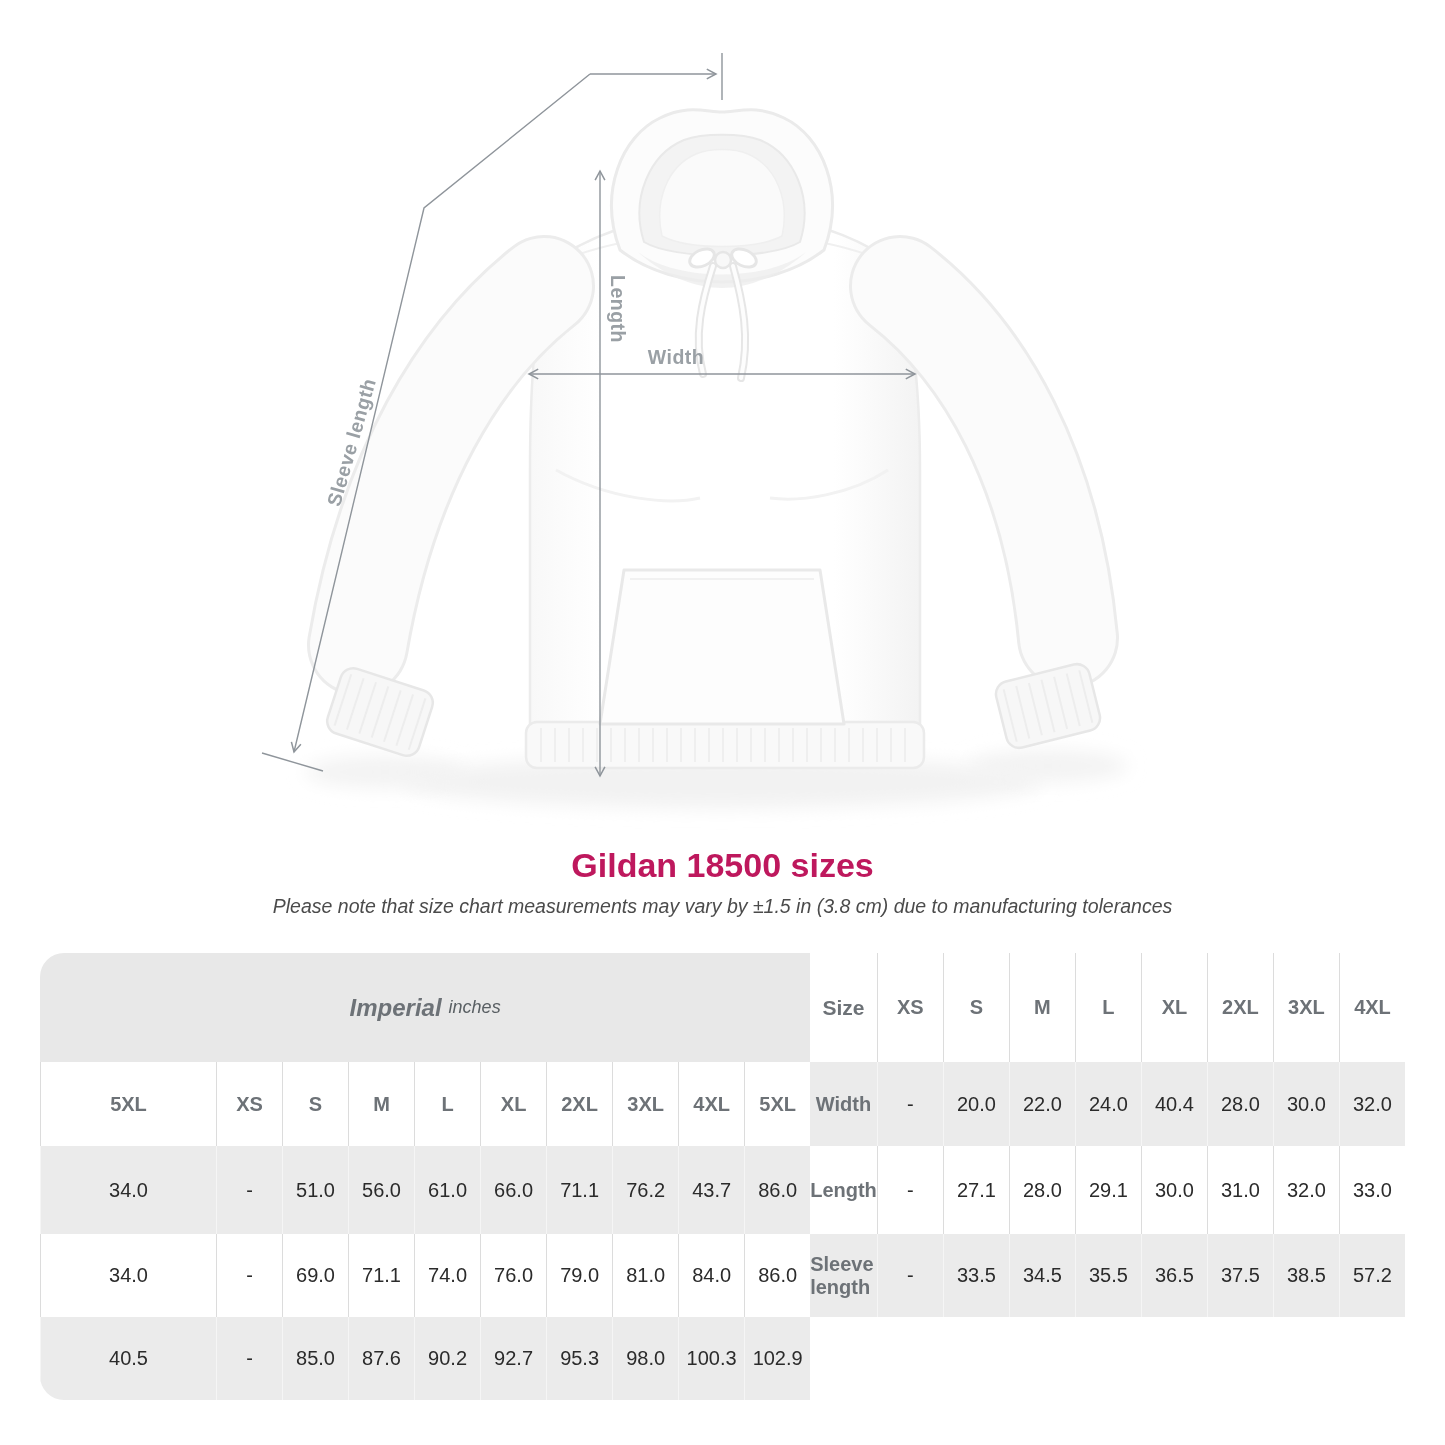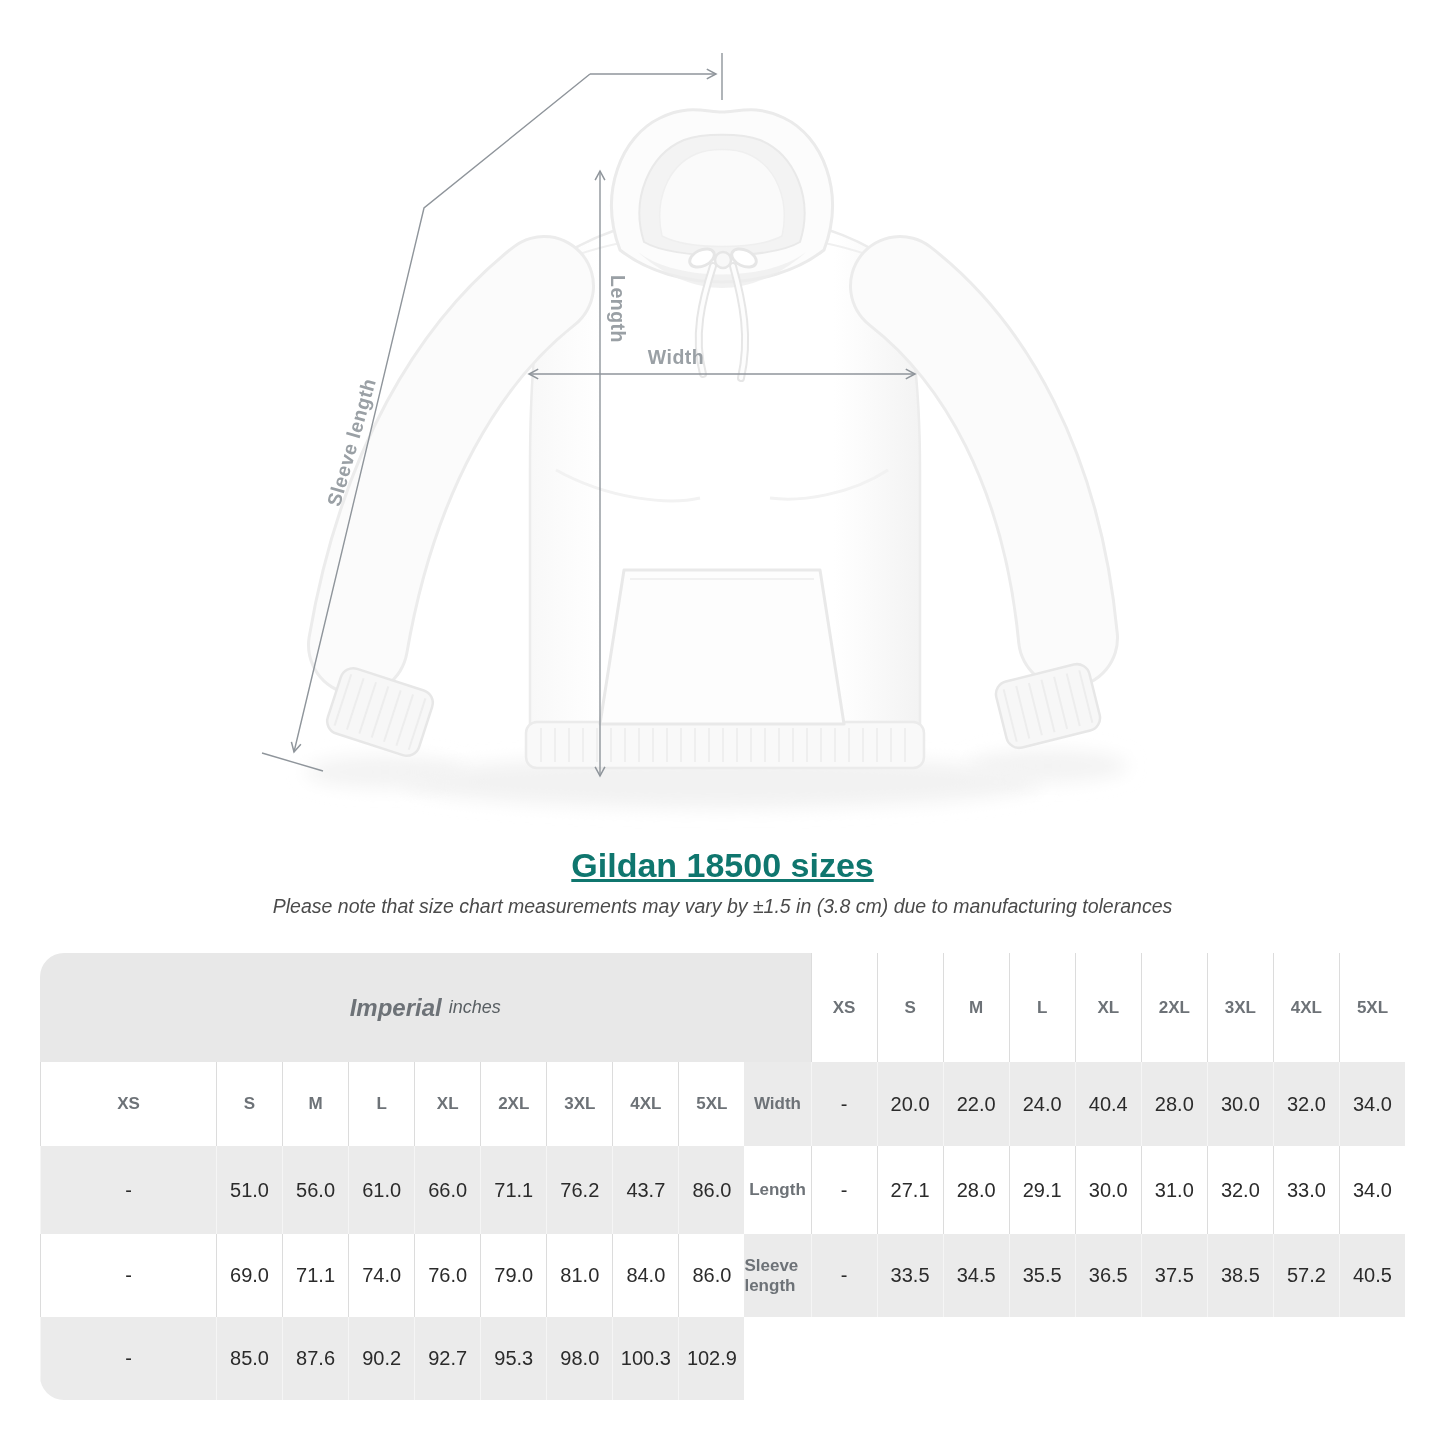--- a/index.html
+++ b/index.html
@@ -3,35 +3,35 @@
 <meta charset="utf-8">
 <style>
   html,body{margin:0;padding:0;background:#ffffff;}
   body{
     width:1445px;height:1445px;position:relative;overflow:hidden;
     font-family:"Liberation Sans","DejaVu Sans",sans-serif;
   }
   .diagram{position:absolute;left:0;top:0;width:1445px;height:840px;}
   .meas-label{font-weight:bold;font-size:19.5px;fill:#9aa0a5;letter-spacing:.5px;}
   .title{position:absolute;top:846px;left:0;width:100%;text-align:center;
-         font-size:34px;font-weight:bold;color:#0f766e;text-decoration:underline;}
+         font-size:34px;font-weight:bold;color:#be185d;}
   .subtitle{position:absolute;top:895px;left:0;width:100%;text-align:center;
          font-size:19.5px;font-style:italic;color:#4b4b4b;}
   .tbl{position:absolute;left:40px;top:953px;width:1365px;height:447px;
        border-radius:24px;overflow:hidden;background:#ffffff;
        display:grid;grid-template-columns:176px repeat(18,1fr);
        grid-template-rows:109px 84px 88px 83px 83px;}
   .band{grid-row:1;background:#e8e8e8;display:flex;flex-direction:row;
         align-items:center;justify-content:center;gap:7px;}
   .band.imp{grid-column:1/11}
   .band.met{grid-column:11/20}
   .gl{font-size:24px;font-weight:bold;font-style:italic;color:#6d7277;}
   .gu{font-size:18px;font-style:italic;color:#595f63;}
   .c{display:flex;align-items:center;justify-content:center;}
-  .h{font-weight:bold;color:#6d7277;font-size:17px;}
+  .h{font-weight:bold;color:#6d7277;font-size:20px;}
   .sh{font-size:21px;}
   .v{color:#2b2b2b;font-size:20px;}
   .r3,.r5{background:#ebebeb;}
   .r2:not(.f),.r4:not(.f){border-left:1px solid #dcdcdc;}
   .r3:not(.f),.r5:not(.f){border-left:1px solid #f5f5f5;}
 </style>
 </head>
 <body>
 
 <svg class="diagram" viewBox="0 0 1445 840" xmlns="http://www.w3.org/2000/svg">
@@ -136,20 +136,21 @@
 <div class="title">Gildan 18500 sizes</div>
 <div class="subtitle">Please note that size chart measurements may vary by ±1.5 in (3.8 cm) due to manufacturing tolerances</div>
 
 <div class="tbl">
 
   <div class="band imp">
     <div class="gl">Imperial</div>
     <div class="gu">inches</div>
   </div>
 
+  <div class="c h sh r2 f">Size</div>
   <div class="c h r2">XS</div>
   <div class="c h r2">S</div>
   <div class="c h r2">M</div>
   <div class="c h r2">L</div>
   <div class="c h r2">XL</div>
   <div class="c h r2">2XL</div>
   <div class="c h r2">3XL</div>
   <div class="c h r2">4XL</div>
   <div class="c h r2">5XL</div>
   <div class="c h r2">XS</div>

